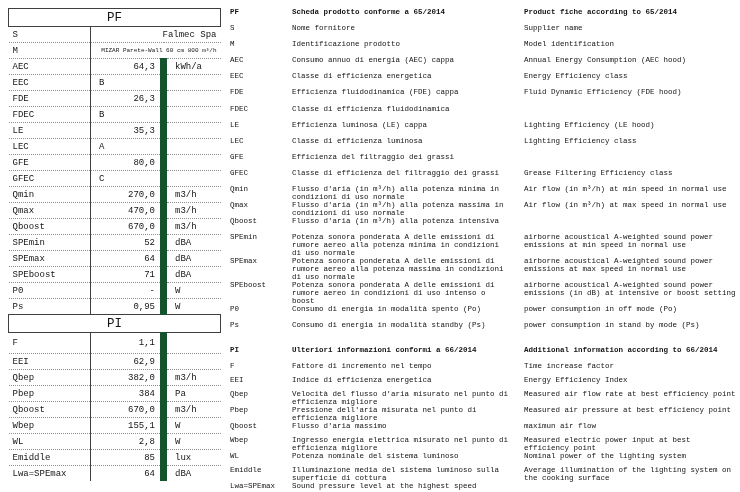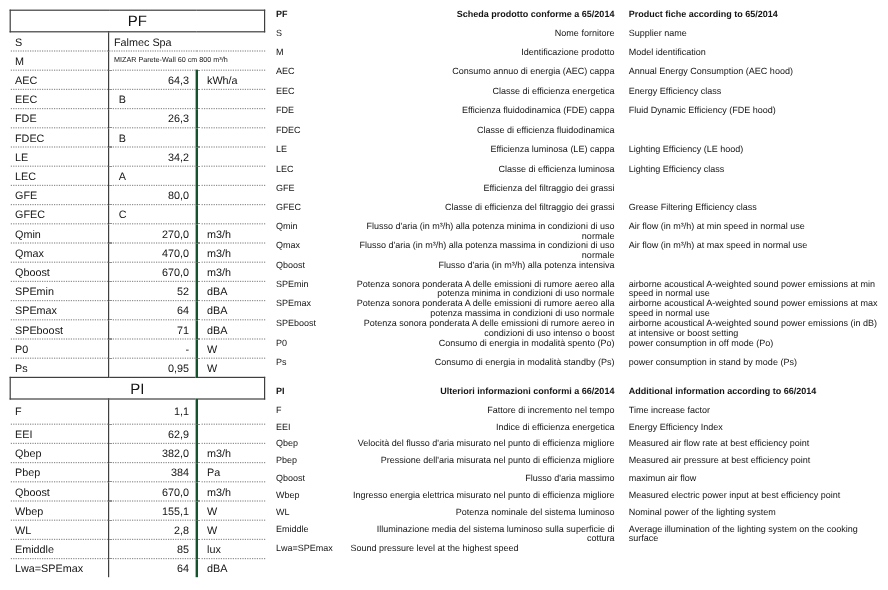--- a/index.html
+++ b/index.html
@@ -1,21 +1,21 @@
 <!DOCTYPE html>
 <html><head>
 <meta charset="utf-8">
 <style>
   html,body{margin:0;padding:0;background:#ffffff;}
   .page{
     position:relative;
     width:740px;height:492px;
     background:#ffffff;
     color:#141414;
-    font-family:Liberation Sans, sans-serif;
+    font-family:Liberation Mono, monospace;
     overflow:hidden;
   }
   
   .spec-table{
     position:absolute;left:8px;top:8px;
     width:212px;
     border-collapse:collapse;
     table-layout:fixed;
   }
   .spec-table col.c-key{width:82px;}
@@ -31,41 +31,41 @@
     border-top:1px dotted #8f8f8f;
     font-size:9px;line-height:10px;
     height:15px;
     padding:0 4px;
     vertical-align:middle;
     white-space:nowrap;overflow:hidden;
   }
   .spec-table tr.first td{border-top:1px solid #3f3f3f;}
   .spec-table tr.tall td{height:20px;}
   .spec-table td.k{border-right:1px solid #3f3f3f;padding-left:4px;}
-  .spec-table td.v{border-right:2px solid #14532d;}
+  .spec-table td.v{border-right:7px solid #14532d;}
   .spec-table td.v.right{text-align:right;padding-right:5px;}
   .spec-table td.v.left{text-align:left;padding-left:8px;}
   .spec-table td.u{text-align:left;padding-left:8px;}
-  .spec-table td.merged{text-align:left;}
+  .spec-table td.merged{text-align:right;}
   .spec-table td.merged.small{font-size:6px;}
   
   .legend{
     position:absolute;left:230px;top:5px;
     width:506px;padding-top:3px;
     font-size:7.5px;line-height:8px;
   }
   .leg-row{
     display:flex;align-items:flex-start;
     min-height:16.1px;
   }
   .leg-row.compact{min-height:14.2px;}
   .leg-row.gap{margin-top:8px;}
   .leg-row.bold{font-weight:bold;}
   .lk{width:62px;flex:none;}
-  .lit{width:232px;flex:none;padding-right:12px;box-sizing:border-box;text-align:right;}
+  .lit{width:232px;flex:none;padding-right:12px;box-sizing:border-box;}
   .len{flex:1;}
 </style>
 </head>
 <body>
 
 <div class="page">
   <table class="spec-table" id="spec-table">
     <colgroup>
         <col class="c-key">
         <col class="c-val">
@@ -98,21 +98,21 @@
           <td class="v right">26,3</td>
           <td class="u"></td>
         </tr>
         <tr class="">
           <td class="k">FDEC</td>
           <td class="v left">B</td>
           <td class="u"></td>
         </tr>
         <tr class="">
           <td class="k">LE</td>
-          <td class="v right">34,2</td>
+          <td class="v right">35,3</td>
           <td class="u"></td>
         </tr>
         <tr class="">
           <td class="k">LEC</td>
           <td class="v left">A</td>
           <td class="u"></td>
         </tr>
         <tr class="">
           <td class="k">GFE</td>
           <td class="v right">80,0</td>

